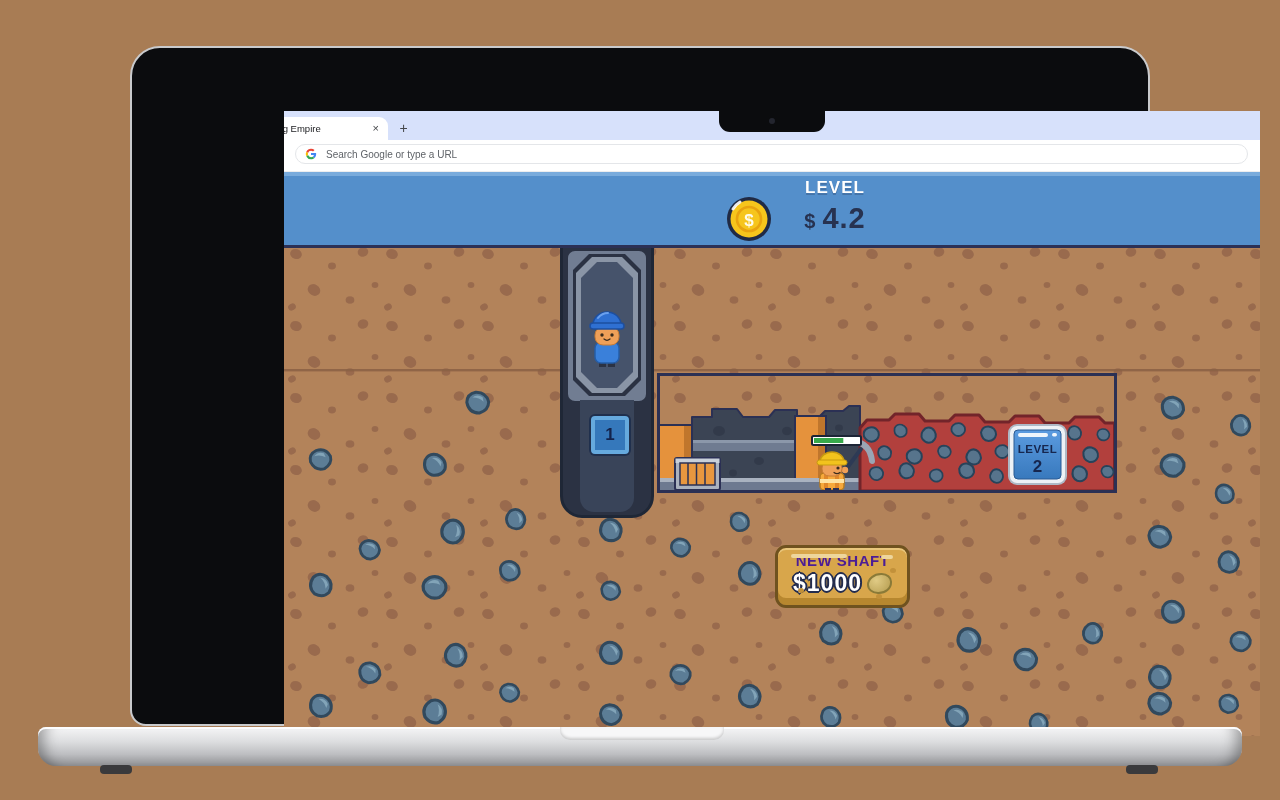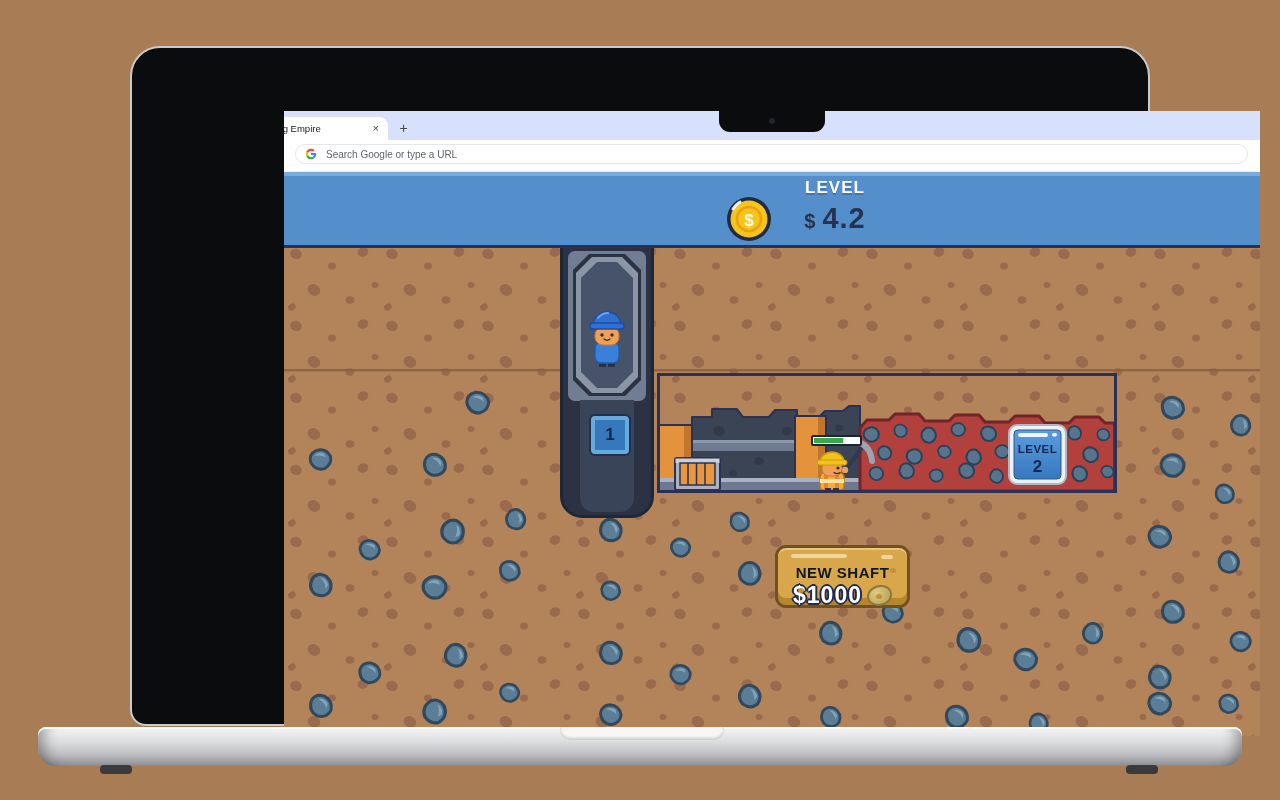--- a/index.html
+++ b/index.html
@@ -72,21 +72,21 @@
   
   .tunnel{position:absolute;left:373px;top:201px;z-index:3;}
 
   
   .shop{position:absolute;left:491px;top:373px;width:135px;height:63px;background:#d8a64b;
     border:3px solid #6f521f;box-sizing:border-box;border-radius:11px;z-index:5;
     box-shadow:inset 0 -7px 0 #b7872f, inset 0 2px 0 #e9c77d;text-align:center;cursor:pointer;}
   .shop .hl{position:absolute;left:13px;top:6px;width:56px;height:4px;background:#eed69c;border-radius:2px;}
   .shop .hl2{position:absolute;left:103px;top:7px;width:12px;height:4px;background:#eed69c;border-radius:2px;}
   .shop .dot{position:absolute;width:6px;height:5px;background:#c2913a;border-radius:50%;}
-  .shop-label{margin-top:16px;font-size:15px;font-weight:800;color:#0f172a;letter-spacing:.5px;}
+  .shop-label{margin-top:4px;font-size:15px;font-weight:800;color:#4c1d95;letter-spacing:.5px;}
   .shop-price{display:flex;align-items:center;justify-content:center;gap:5px;margin-top:1px;}
   .shop-price span{font-size:23px;font-weight:800;color:#fff;letter-spacing:1px;
     text-shadow:-2px 0 0 #232c4e,2px 0 0 #232c4e,0 -2px 0 #232c4e,0 2px 0 #232c4e,
       -1px -1px 0 #232c4e,1px 1px 0 #232c4e,-1px 1px 0 #232c4e,1px -1px 0 #232c4e;}
   .nugget{width:21px;height:17px;background:radial-gradient(circle at 35% 32%,#e0cb85,#b59c4f);
     border:2px solid #8a7a38;border-radius:58% 42% 55% 45%;}
 </style>
 </head>
 <body>
 

